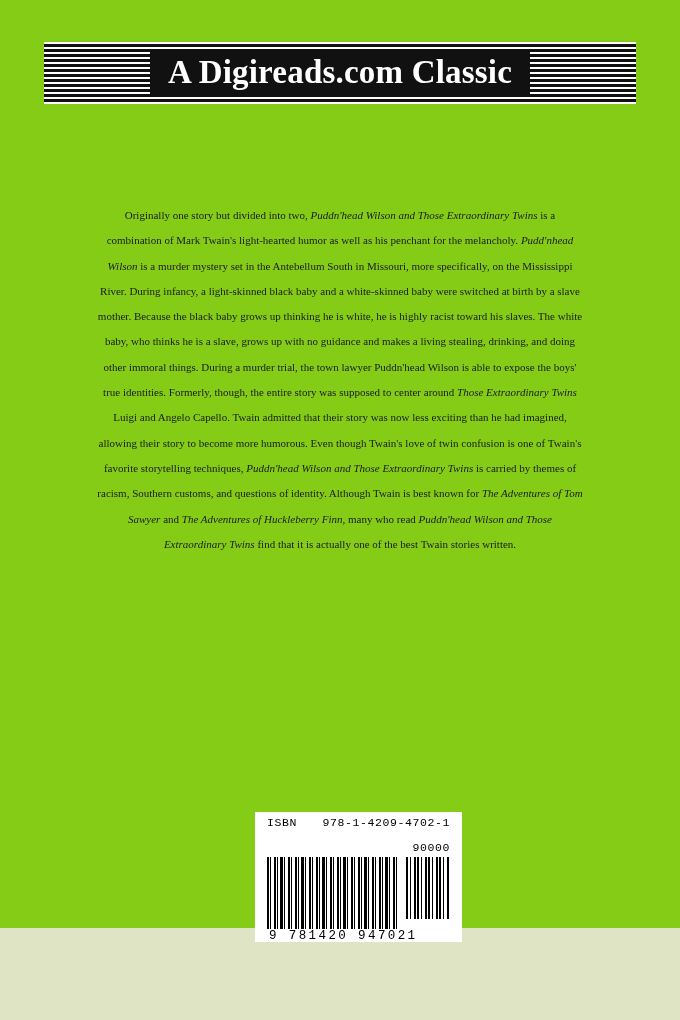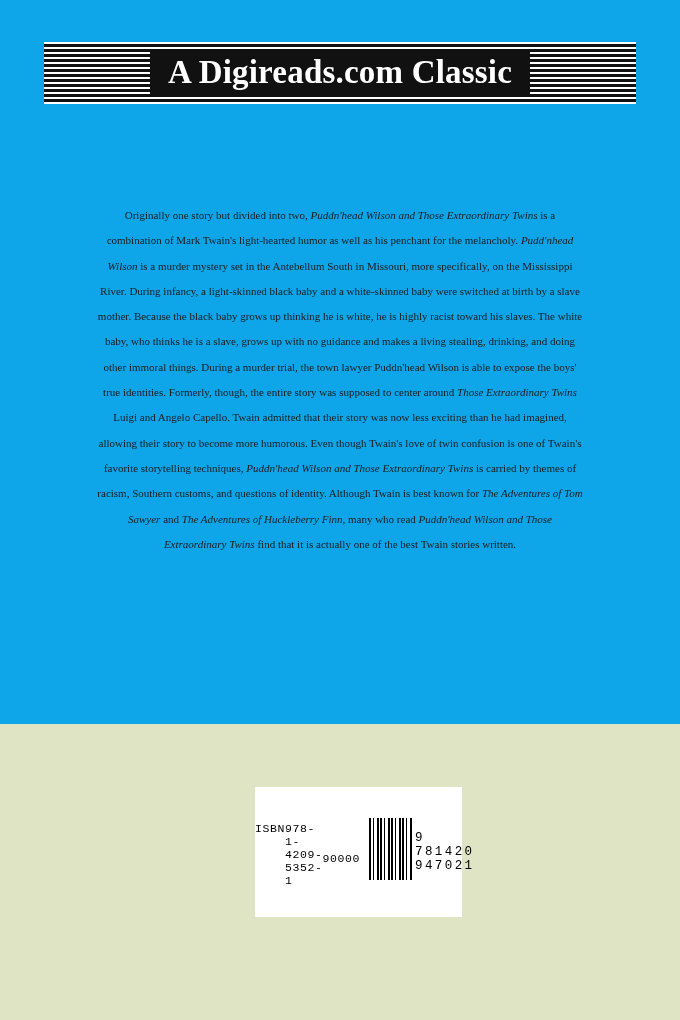--- a/index.html
+++ b/index.html
@@ -9,22 +9,22 @@
   body {
     width: 680px;
     height: 1020px;
     background: #dfe5c4;
     font-family: "Liberation Serif", serif;
     overflow: hidden;
   }
   .page {
     position: relative;
     width: 680px;
-    height: 724px;
-    background: #0ea5e9;
+    height: 928px;
+    background: #84cc16;
   }
 
   
   .banner {
     position: absolute;
     left: 44px;
     top: 42px;
     width: 592px;
     height: 62px;
     background: #111111;
@@ -72,26 +72,26 @@
     color: #1b1b1b;
   }
   .blurb i {
     font-style: italic;
   }
 
   
   .barcode-box {
     position: absolute;
     left: 255px;
-    top: 787px;
+    top: 812px;
     width: 207px;
     height: 130px;
     background: #ffffff;
     display: flex;
-    flex-direction: row;
+    flex-direction: column;
     align-items: center;
   }
   .isbn-line {
     display: flex;
     justify-content: space-between;
     width: 183px;
     margin-top: 4px;
     font-family: "Liberation Mono", monospace;
     font-size: 11.5px;
     letter-spacing: 0.6px;
@@ -170,21 +170,21 @@
     <div class="banner-plate">
       <div class="banner-title">A Digireads.com Classic</div>
     </div>
   </div>
 
   <div class="blurb">Originally one story but divided into two, <i>Puddn'head Wilson and Those Extraordinary Twins</i> is a combination of Mark Twain's light-hearted humor as well as his penchant for the melancholy. <i>Pudd'nhead Wilson</i> is a murder mystery set in the Antebellum South in Missouri, more specifically, on the Mississippi River. During infancy, a light-skinned black baby and a white-skinned baby were switched at birth by a slave mother. Because the black baby grows up thinking he is white, he is highly racist toward his slaves. The white baby, who thinks he is a slave, grows up with no guidance and makes a living stealing, drinking, and doing other immoral things. During a murder trial, the town lawyer Puddn'head Wilson is able to expose the boys' true identities. Formerly, though, the entire story was supposed to center around <i>Those Extraordinary Twins</i> Luigi and Angelo Capello. Twain admitted that their story was now less exciting than he had imagined, allowing their story to become more humorous. Even though Twain's love of twin confusion is one of Twain's favorite storytelling techniques, <i>Puddn'head Wilson and Those Extraordinary Twins</i> is carried by themes of racism, Southern customs, and questions of identity. Although Twain is best known for <i>The Adventures of Tom Sawyer</i> and <i>The Adventures of Huckleberry Finn</i>, many who read <i>Puddn'head Wilson and Those Extraordinary Twins</i> find that it is actually one of the best Twain stories written.</div>
 
   <div class="barcode-box">
     <div class="isbn-line">
       <span>ISBN</span>
-      <span>978-1-4209-5352-1</span>
+      <span>978-1-4209-4702-1</span>
     </div>
     <div class="isbn-second">90000</div>
     <div class="bars-row">
       <div class="bars-main"></div>
       <div class="bars-gap"></div>
       <div class="bars-addon"></div>
     </div>
     <div class="ean-digits">9 781420 947021</div>
   </div>
 

